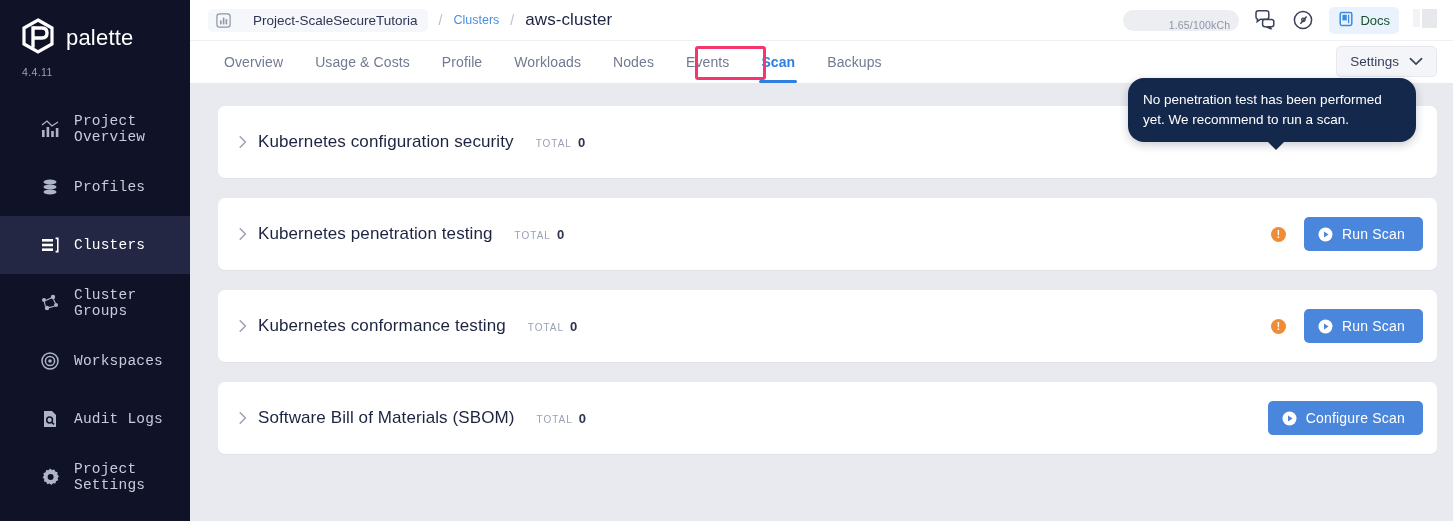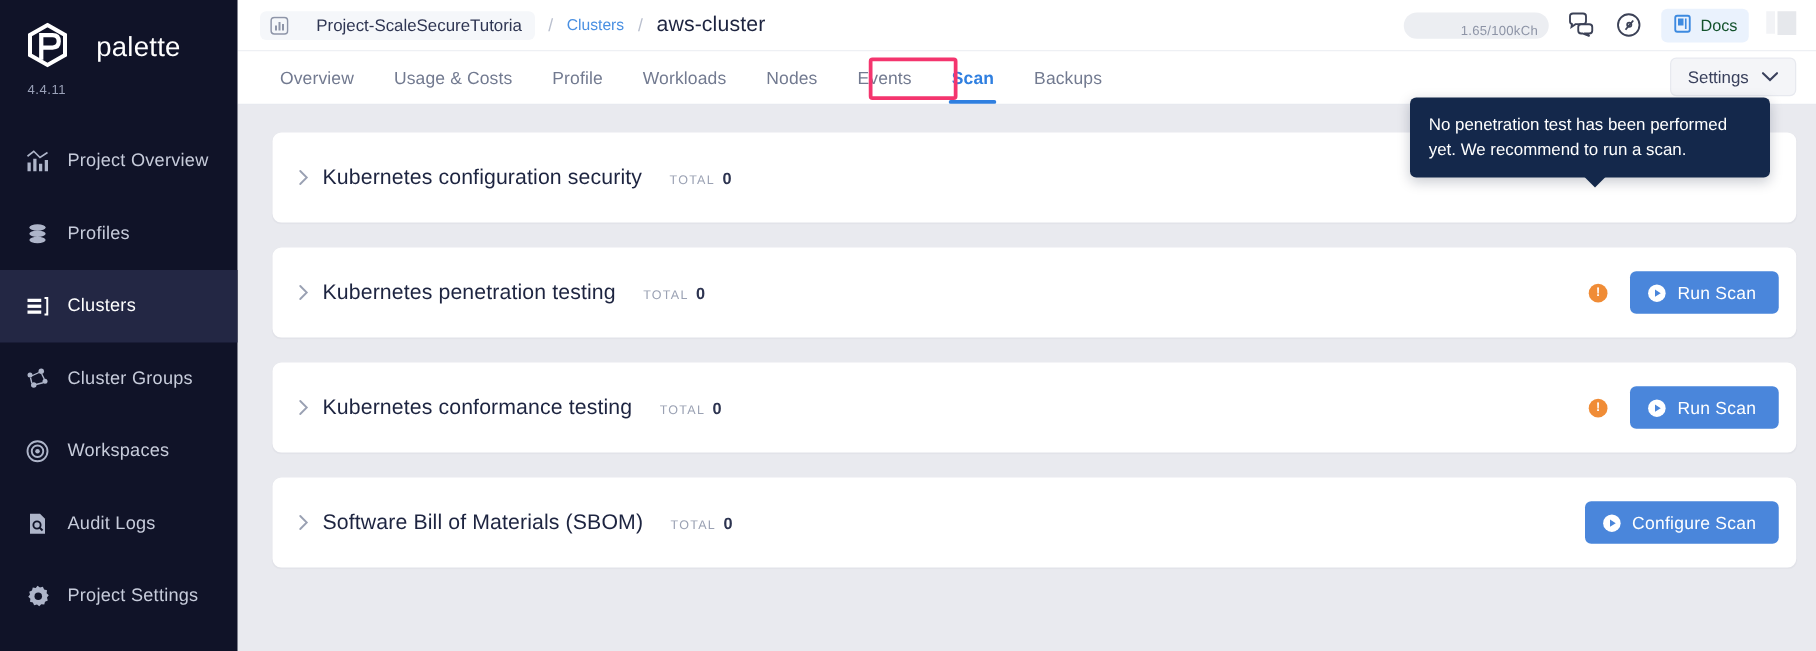--- a/index.html
+++ b/index.html
@@ -12,34 +12,35 @@
   .app { position: relative; width: 1453px; height: 521px; display: flex; }
 
   
   .sidebar {
     width: 190px; height: 521px;
     background: #101328;
     flex: 0 0 190px;
     position: relative;
     z-index: 5;
   }
-  .brand { padding: 18px 0 0 20px; display: flex; align-items: center; gap: 21px; }
+  .brand { padding: 18px 0 0 20px; display: flex; align-items: center; gap: 10px; }
   .brand-logo { width: 36px; height: 40px; flex: 0 0 36px; }
   .brand-name {
     color: #ffffff; font-size: 22px; letter-spacing: .2px; font-weight: 400;
   }
   .brand-version {
     color: #9aa1b8; font-size: 10.5px; padding: 8px 0 0 22px; letter-spacing: .4px;
   }
   .nav { margin-top: 22px; }
   .nav-item {
     display: flex; align-items: center; gap: 14px;
-    height: 58px; padding-left: 20px;
+    height: 58px; padding-left: 40px;
     color: #c7ccdb; font-size: 14.5px; letter-spacing: .2px;
     cursor: pointer;
+    font-family: Liberation Mono, monospace;
   }
   .nav-item.active { background: #232744; color: #ffffff; }
   .nav-icon { width: 20px; height: 20px; flex: 0 0 20px; display: flex; align-items: center; justify-content: center; }
   .nav-icon svg { display: block; }
 
   
   .main { flex: 1; height: 521px; position: relative; background: #e9eaef; }
 
   .topbar {
     height: 41px; background: #ffffff;
@@ -438,18 +439,18 @@
                 <path d="M6 4.6 L10.6 7.5 L6 10.4 Z" fill="#4a86db"></path>
               </svg>
             </span>
             <span>Configure Scan</span>
           </button>
         </span>
       </div>
 
     </div>
 
-    <div class="tooltip" style="left:938px; top:78px;">
+    <div class="tooltip" style="left:938px; top:78px;border-radius:16px;">
       <span>No penetration test has been performed yet. We recommend to run a scan.</span>
     </div>
 
   </section>
 </div>
 
 </body></html>

